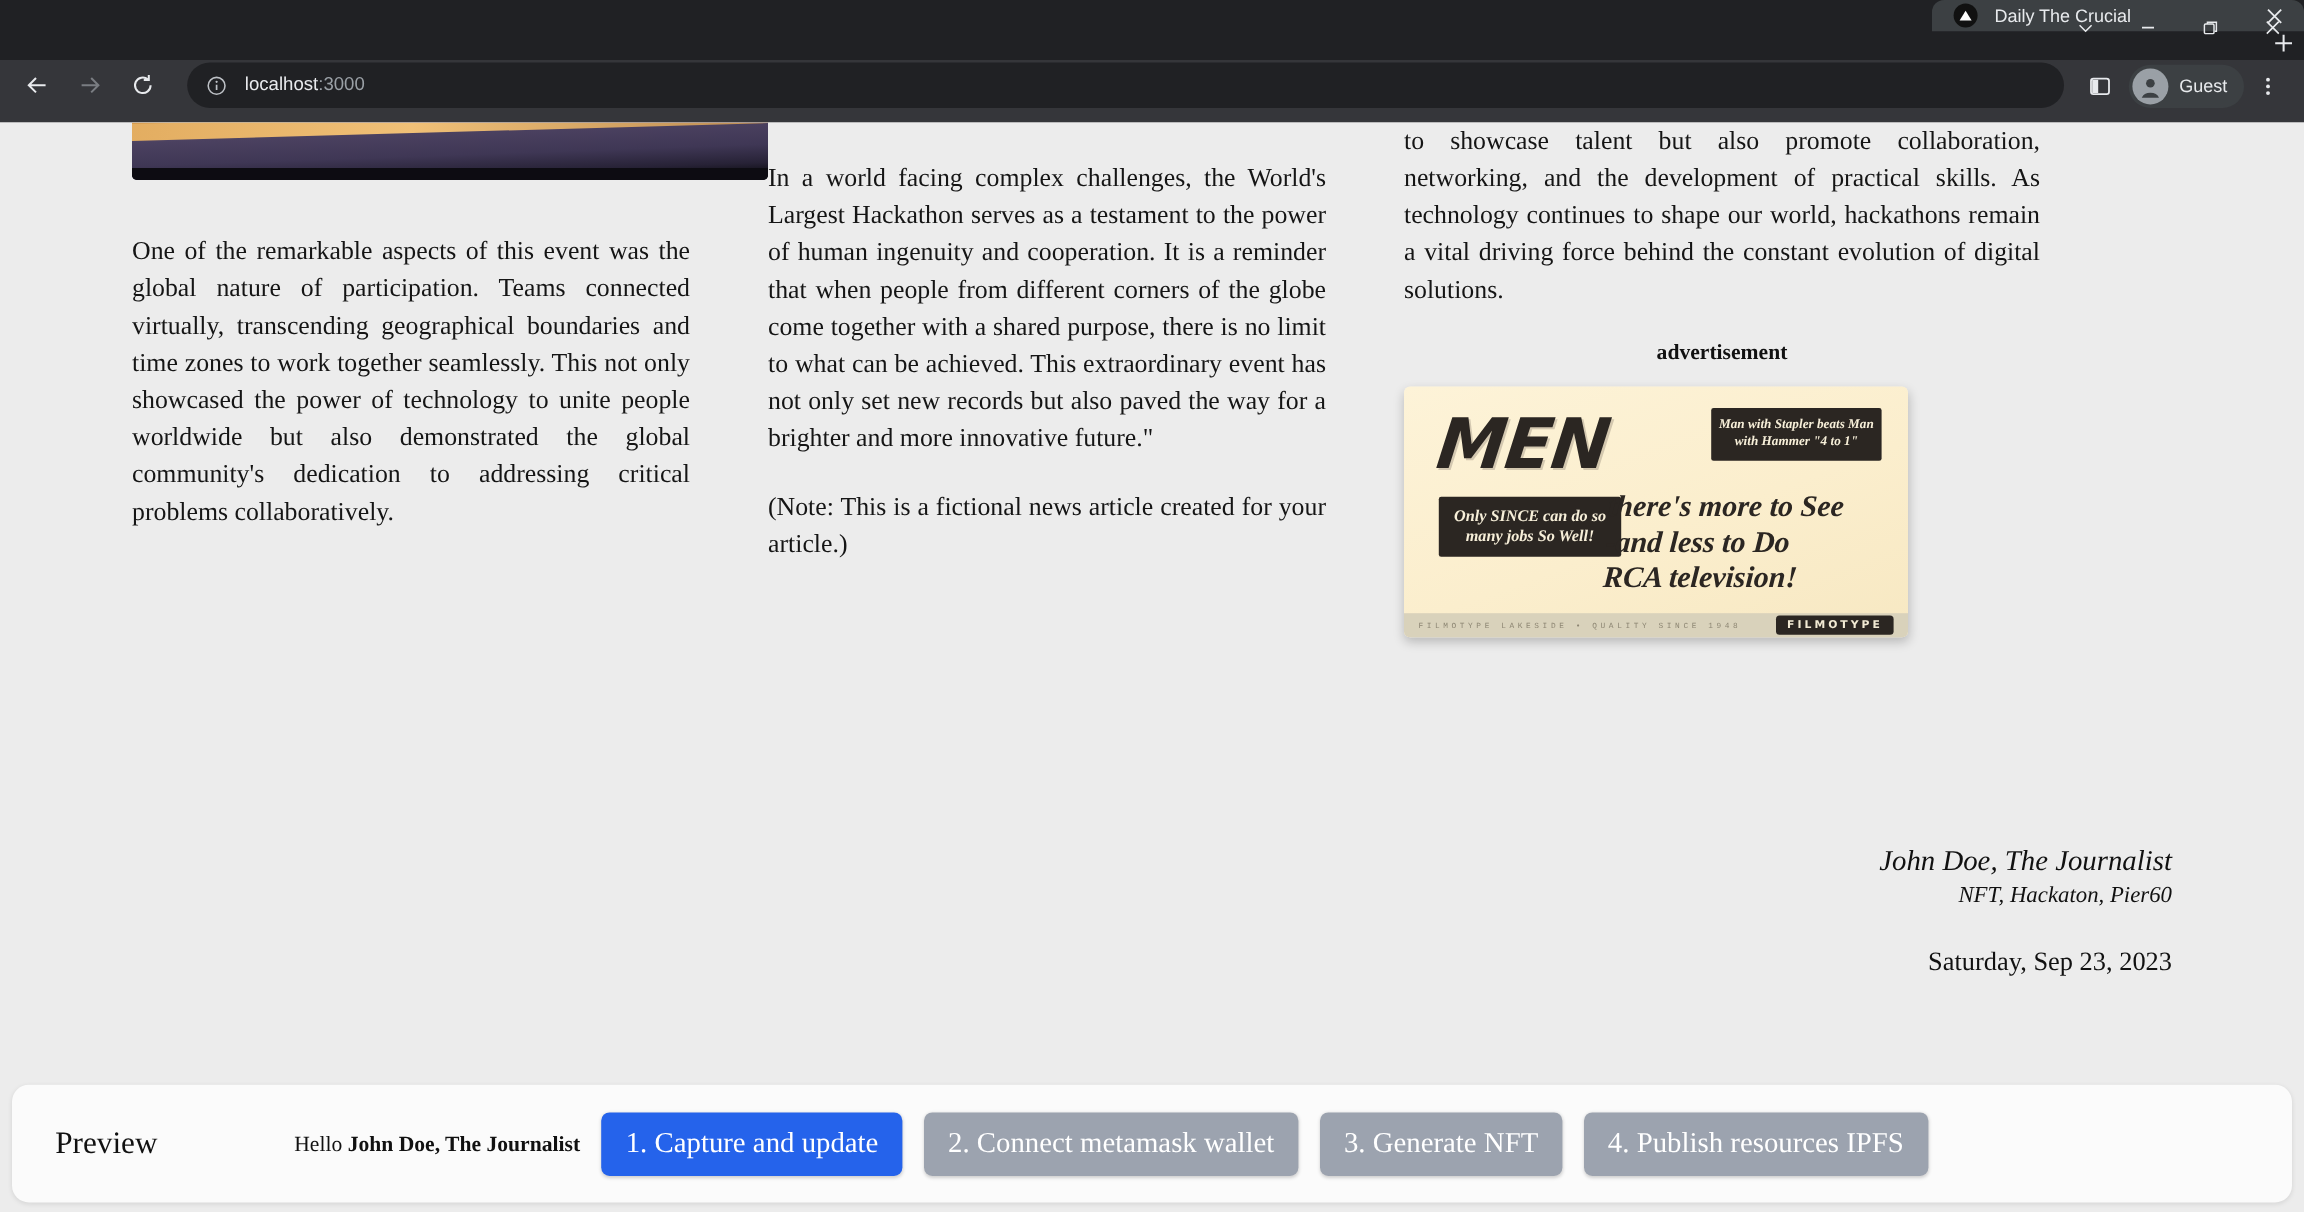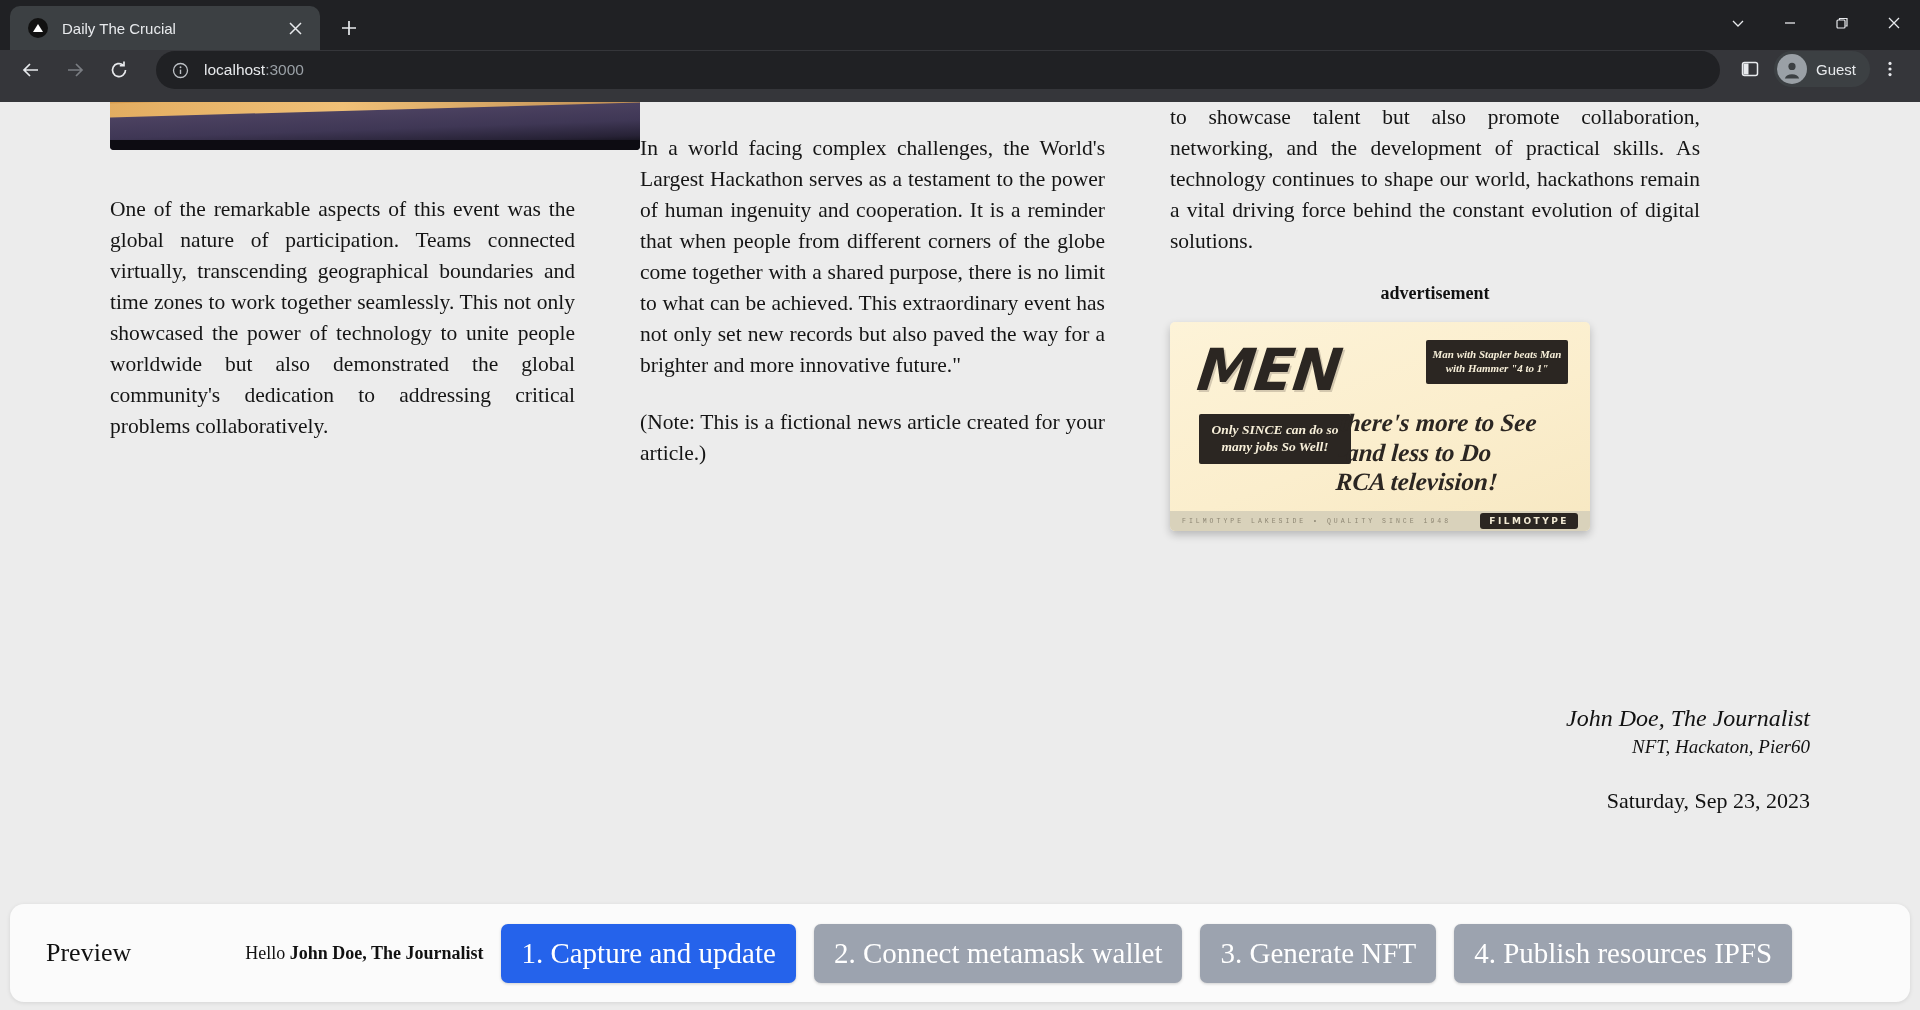--- a/index.html
+++ b/index.html
@@ -8,21 +8,21 @@
     overflow: hidden;
     font-family: "Liberation Sans", sans-serif;
     background: #ececec;
   }
 
   
   #browser-chrome { width: 1920px; background: #202124; }
 
   .tabstrip {
     height: 50px; background: #202124;
-    display: flex; align-items: flex-end; position: relative;
+    display: flex; align-items: flex-end; position: relative; flex-direction: column;
   }
   .tab {
     margin-left: 10px;
     width: 310px; height: 44px;
     background: #3c4043;
     border-radius: 10px 10px 0 0;
     display: flex; align-items: center;
     padding: 0 12px 0 18px;
     position: relative;
   }
@@ -51,21 +51,21 @@
     display: flex; align-items: center;
   }
   .win-btn {
     width: 52px; height: 46px;
     display: flex; align-items: center; justify-content: center;
     color: #e8eaed;
   }
 
   .toolbar {
     height: 52px; background: #35363a;
-    display: flex; align-items: flex-start; padding: 1px 12px;
+    display: flex; align-items: flex-end; padding: 12px 12px;
   }
   .nav-btn {
     width: 38px; height: 38px; margin-right: 6px;
     display: flex; align-items: center; justify-content: center;
     border-radius: 50%; color: #e8eaed;
   }
   .nav-btn.disabled { color: #7a7d82; }
   .omnibox {
     flex: 1 1 auto; height: 38px; background: #202124;
     border-radius: 19px; display: flex; align-items: center;
@@ -238,21 +238,21 @@
   }
   .ab-hello {
     font-family: "Liberation Serif", serif;
     font-size: 18px; color: #111;
     margin-left: 114px; white-space: nowrap;
   }
   .ab-hello b { font-weight: bold; }
   .ab-buttons { display: flex; align-items: center; margin-left: 18px; gap: 18px; }
   .ab-btn {
     font-family: "Liberation Serif", serif;
-    font-size: 29px; color: #fff;
+    font-size: 24px; color: #fff;
     border: none; border-radius: 7px;
     padding: 13px 20px;
     white-space: nowrap;
     cursor: pointer;
     box-shadow: 0 1px 3px rgba(0,0,0,0.18);
   }
   .ab-btn.primary { background: #2563eb; }
   .ab-btn.muted   { background: #9ca3af; }
 </style>
 </head>

